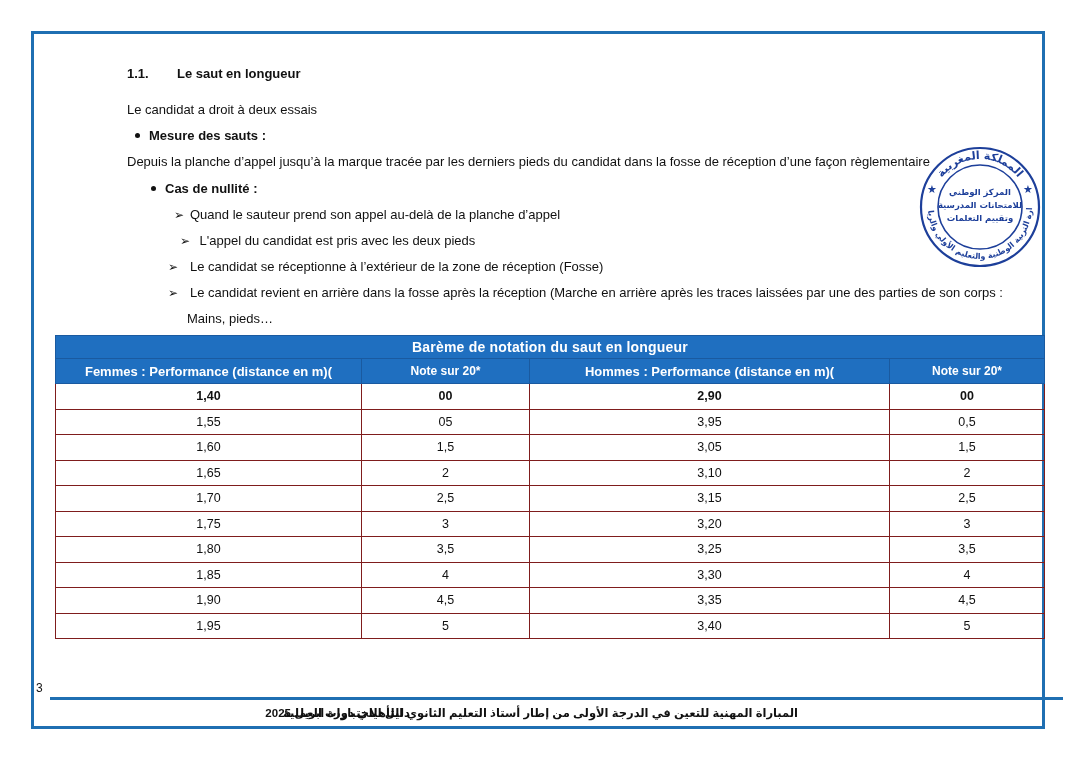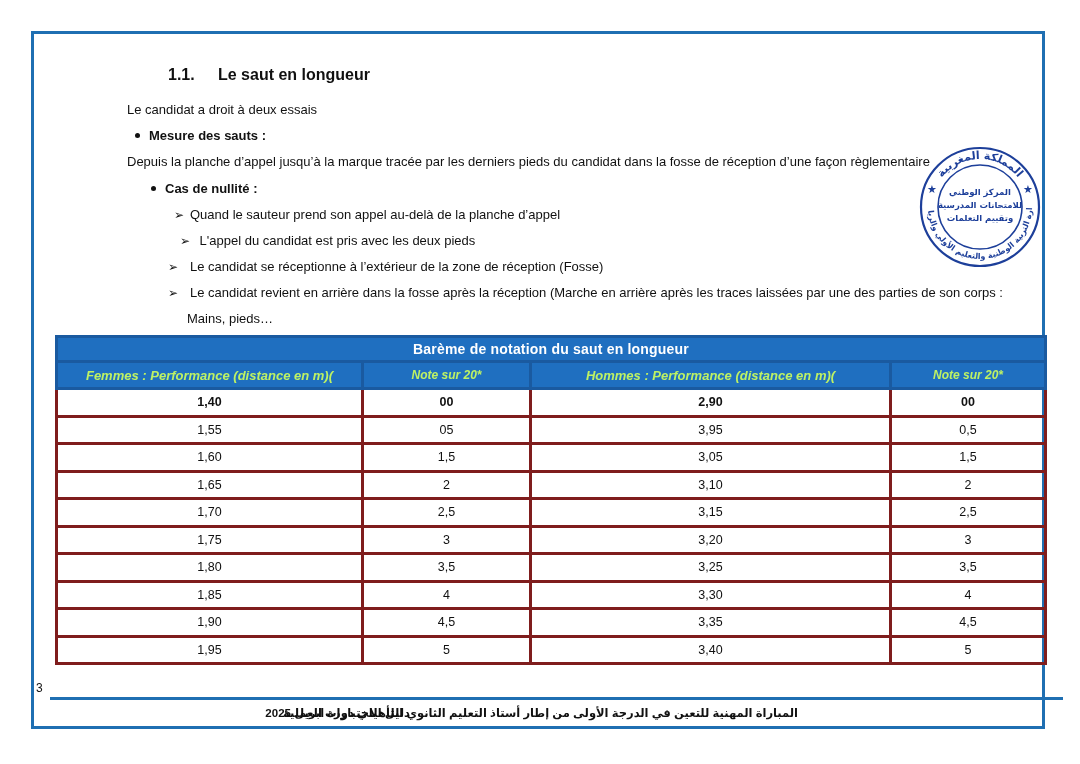--- a/index.html
+++ b/index.html
@@ -1,32 +1,32 @@
 <!DOCTYPE html>
 <html><head>
 <meta charset="utf-8">
 <style>
   html, body { margin: 0; padding: 0; background: #ffffff; }
   body { width: 1080px; height: 764px; position: relative; overflow: hidden; font-family: "Liberation Sans", "DejaVu Sans", sans-serif; color: #111; }
   .frame { position: absolute; left: 31px; top: 31px; width: 1014px; height: 698px; border: 3px solid #1f6fb2; box-sizing: border-box; }
   .txt { position: absolute; font-size: 13px; line-height: 16px; white-space: nowrap; color: #111; }
-  .heading { position: absolute; left: 127px; top: 66px; font-size: 16px; font-weight: bold; white-space: nowrap; margin-left: 41px; }
+  .heading { position: absolute; left: 127px; top: 66px; font-size: 13px; font-weight: bold; white-space: nowrap; }
   .heading .num { display: inline-block; width: 50px; }
   .bullet-dot { display: inline-block; width: 5px; height: 5px; border-radius: 50%; background: #111; vertical-align: middle; margin-right: 9px; position: relative; top: -1px; }
   .arrow { display: inline-block; width: 22px; font-size: 12px; }
   .bold { font-weight: bold; }
 
   
   .stamp { position: absolute; left: 918px; top: 145px; width: 124px; height: 124px; }
 
   
   .tbl { position: absolute; left: 55px; top: 335px; width: 989px; border-collapse: collapse; table-layout: fixed; }
-  .tbl td, .tbl th { border: 3px solid #7f1d1d; padding: 0; text-align: center; font-size: 12.5px; height: 24.5px; }
+  .tbl td, .tbl th { border: 1px solid #7f1d1d; padding: 0; text-align: center; font-size: 12.5px; height: 24.5px; }
   .tbl .title-row th { background: #1f6fc0; color: #fff; font-weight: bold; font-size: 14px; height: 22px; border-color: #1a5aa0; letter-spacing: 0.2px; }
-  .tbl .head-row th { background: #1f6fc0; color: #bef264; font-weight: bold; font-size: 13px; height: 24px; border-color: #1a5aa0; font-style: italic; }
+  .tbl .head-row th { background: #1f6fc0; color: #ffffff; font-weight: bold; font-size: 13px; height: 24px; border-color: #1a5aa0; }
   .tbl .head-row th.light { font-weight: bold; font-size: 12px; }
   .tbl tr.first td { font-weight: bold; }
 
   .pagenum { position: absolute; left: 36px; top: 681px; font-size: 12px; }
   .footer-line { position: absolute; left: 50px; top: 697px; width: 1013px; height: 3px; background: #1f6fb2; }
   .footer-text { position: absolute; top: 706px; font-size: 11.5px; font-weight: bold; direction: rtl; white-space: nowrap; }
 </style>
 </head>
 <body>
 

